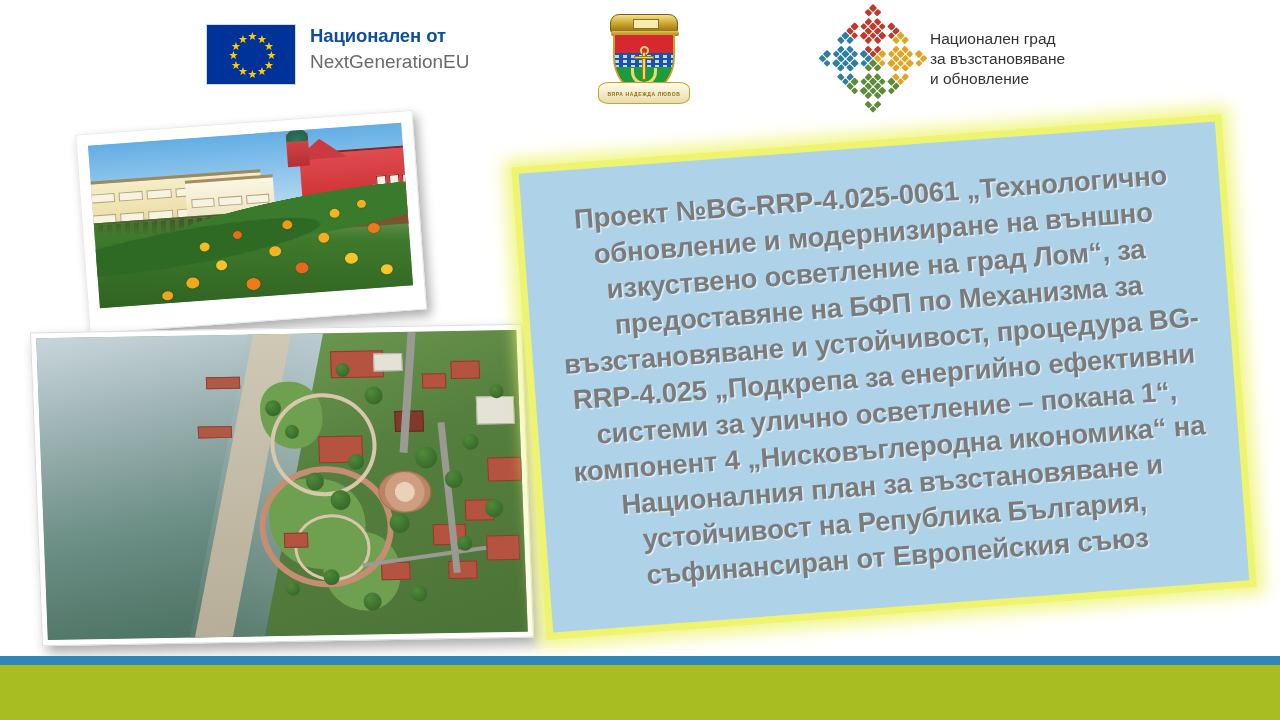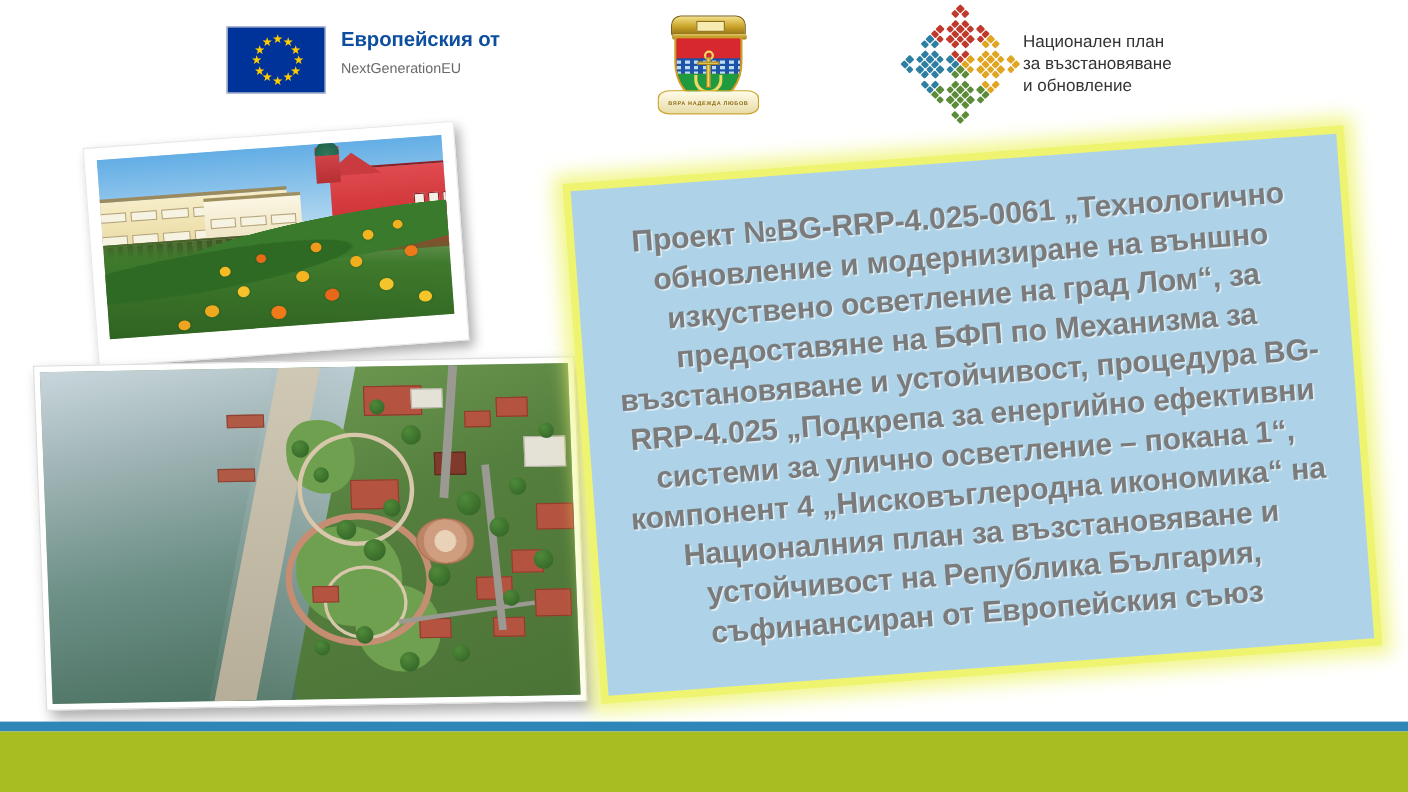--- a/index.html
+++ b/index.html
@@ -42,21 +42,21 @@
     text-align: center;
     margin-left: -4.5px; margin-top: -4.5px;
   }
   #eu-text { padding-top: 1px; }
   #eu-text .l1, #eu-text .l2 {
     color: #0d4f9e; font-weight: bold;
     font-size: 18.5px; line-height: 22px;
     white-space: nowrap; letter-spacing: -0.1px;
   }
   #eu-text .l3 {
-    color: #6a6a6a; font-size: 13px;
+    color: #6a6a6a; font-size: 19px;
     line-height: 22px; margin-top: 4px;
     white-space: nowrap;
   }
 
   
   #coat-of-arms {
     position: absolute; left: 596px; top: 14px;
     width: 96px; height: 92px;
   }
   #coa-capital {
@@ -389,21 +389,21 @@
           <span class="eu-star" style="left: 61.4545px; top: 40px; color: rgb(255, 204, 0);">★</span>
           <span class="eu-star" style="left: 54.5px; top: 46.9545px; color: rgb(255, 204, 0);">★</span>
           <span class="eu-star" style="left: 45px; top: 49.5px; color: rgb(255, 204, 0);">★</span>
           <span class="eu-star" style="left: 35.5px; top: 46.9545px; color: rgb(255, 204, 0);">★</span>
           <span class="eu-star" style="left: 28.5455px; top: 40px; color: rgb(255, 204, 0);">★</span>
           <span class="eu-star" style="left: 26px; top: 30.5px; color: rgb(255, 204, 0);">★</span>
           <span class="eu-star" style="left: 28.5455px; top: 21px; color: rgb(255, 204, 0);">★</span>
           <span class="eu-star" style="left: 35.5px; top: 14.0455px; color: rgb(255, 204, 0);">★</span>
         </div>
       <div id="eu-text">
-        <div class="l1">Европейския от</div>
+        <div class="l1">Национален от</div>
         <div class="l3">NextGenerationEU</div>
       </div>
     </div>
 
     <div id="coat-of-arms">
       <div id="coa-capital"></div>
       <div id="coa-shield">
         <div class="coa-band-red"></div>
         <div class="coa-band-blue">
           <div class="coa-wave" style="top:2px"></div>
@@ -522,21 +522,21 @@
             <i style="left: 13px; top: 26px; width: 5.5px; height: 5.5px; background: rgb(92, 140, 58);"></i>
             <i style="left: 19.5px; top: 26px; width: 5.5px; height: 5.5px; background: rgb(92, 140, 58);"></i>
             <i style="left: 32.5px; top: 26px; width: 5.5px; height: 5.5px; background: rgb(92, 140, 58);"></i>
             <i style="left: 0px; top: 32.5px; width: 5.5px; height: 5.5px; background: rgb(92, 140, 58);"></i>
             <i style="left: 6.5px; top: 32.5px; width: 5.5px; height: 5.5px; background: rgb(92, 140, 58);"></i>
             <i style="left: 26px; top: 32.5px; width: 5.5px; height: 5.5px; background: rgb(92, 140, 58);"></i>
             <i style="left: 32.5px; top: 32.5px; width: 5.5px; height: 5.5px; background: rgb(92, 140, 58);"></i>
           </div>
         </div>
       <div id="npvu-text">
-        <div>Национален план</div>
+        <div>Национален град</div>
         <div>за възстановяване</div>
         <div>и обновление</div>
       </div>
     </div>
   </div>
 
   <div id="photo-town">
     <div id="photo-town-img">
       <div class="tw-sky"></div>
       <div class="tw-bldg-l">

